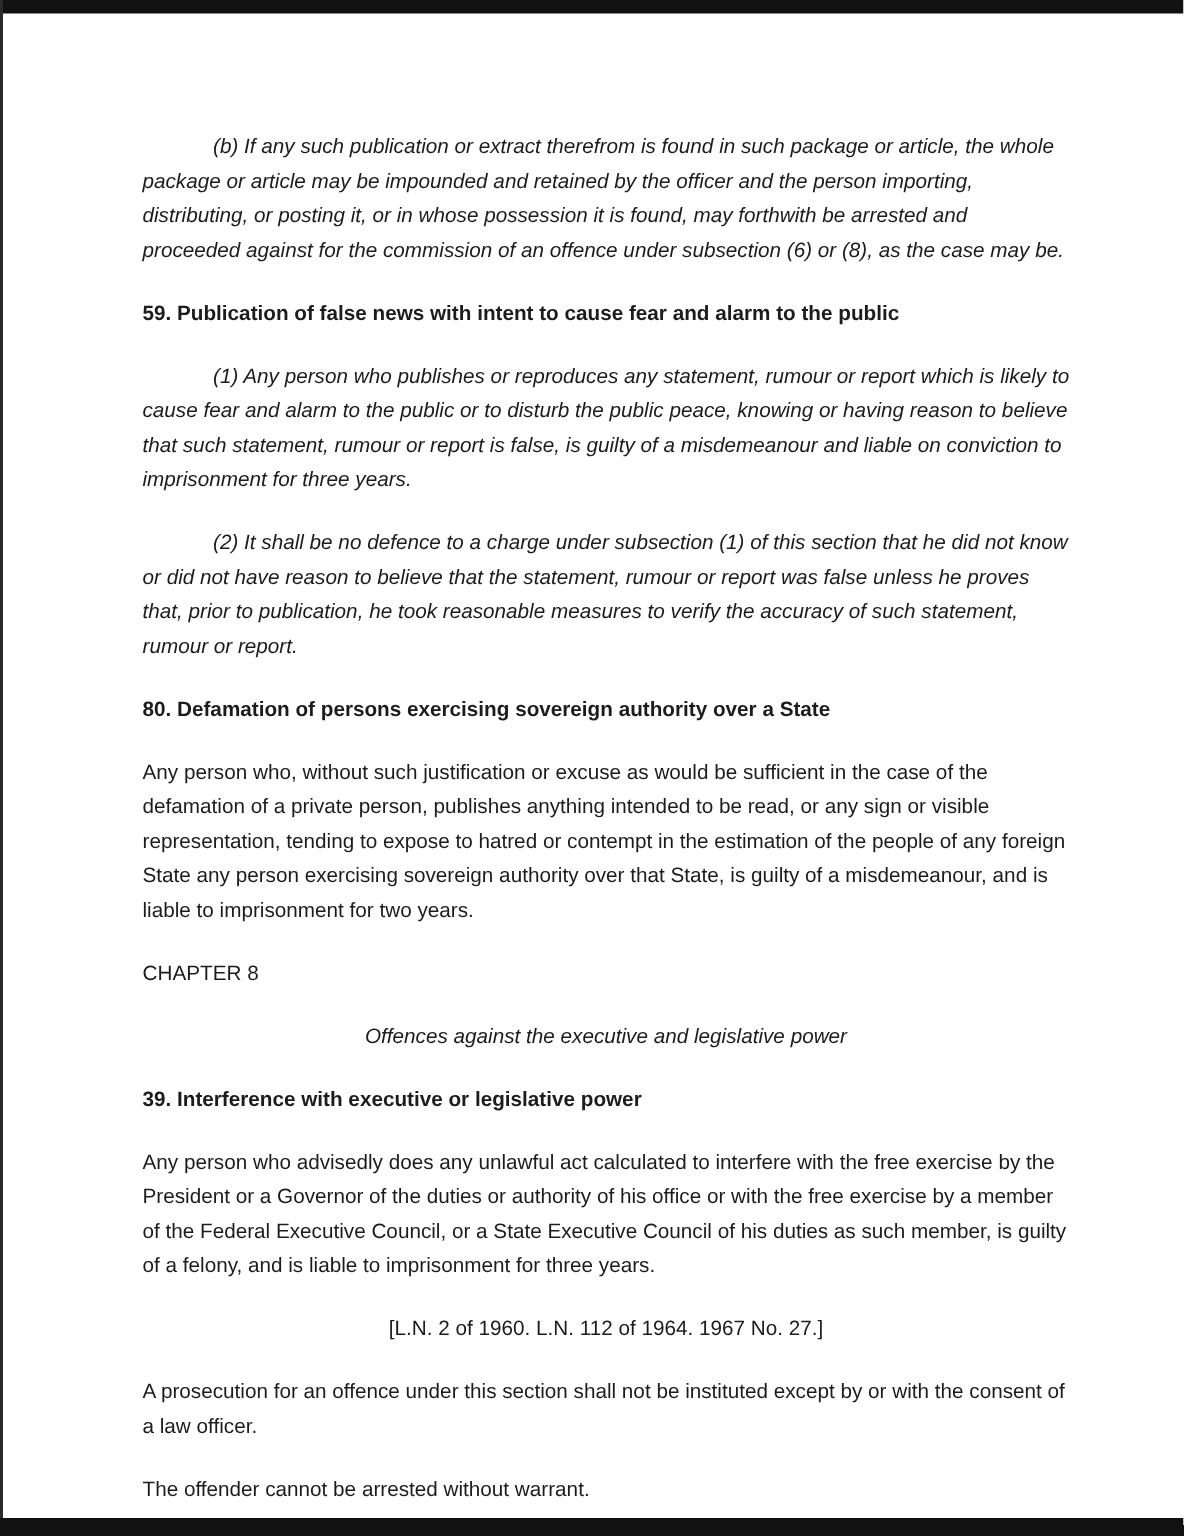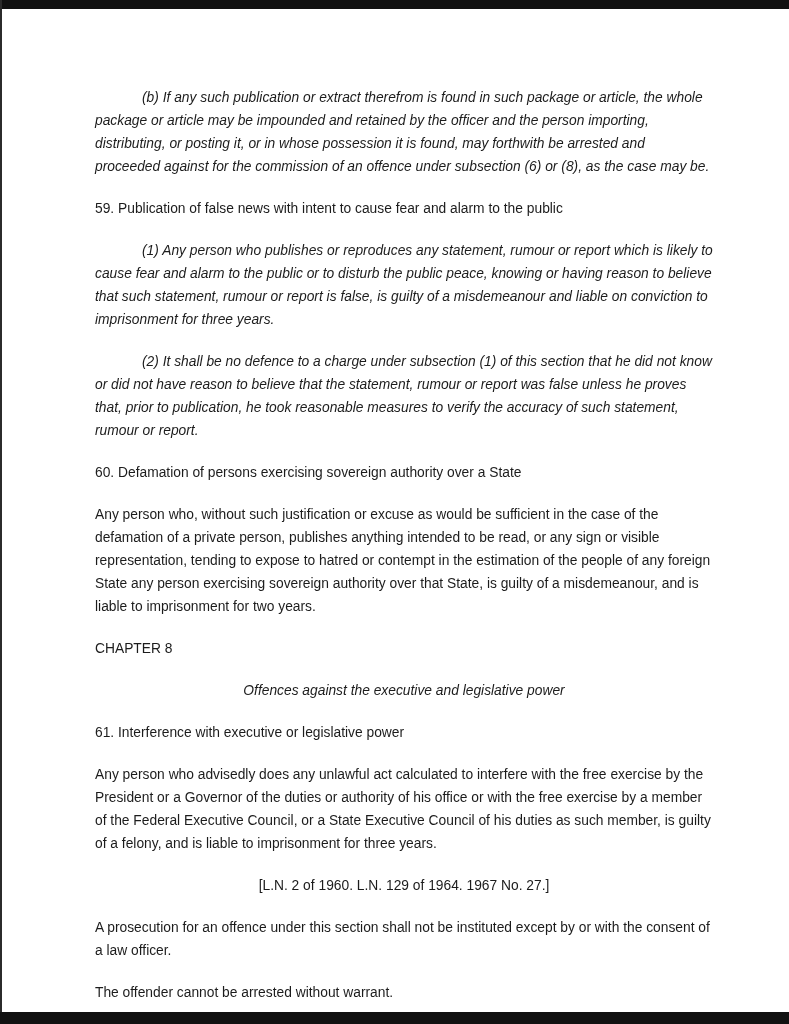--- a/index.html
+++ b/index.html
@@ -32,39 +32,39 @@
     left: 95px;
     top: 86px;
     width: 618px;
     font-size: 13.8px;
     line-height: 23px;
     text-align: left;
   }
   .block { margin: 0 0 19px 0; }
   .paragraph { font-weight: 400; }
   .paragraph.indent { text-indent: 47px; font-style: italic; }
-  .section-heading { font-weight: 400; }
+  .section-heading { font-weight: 700; }
   .chapter-heading { text-align: left; font-weight: 400; margin-top: 6px; }
   .chapter-subtitle { text-align: center; font-style: italic; margin-top: 6px; }
   .citation { text-align: center; }
 </style>
 </head>
 <body>
 
 <div class="letterbox-top"></div>
 <div class="page-edge-left"></div>
 <div class="doc-content">
     <div class="block paragraph indent">(b) If any such publication or extract therefrom is found in such package or article, the whole package or article may be impounded and retained by the officer and the person importing, distributing, or posting it, or in whose possession it is found, may forthwith be arrested and proceeded against for the commission of an offence under subsection (6) or (8), as the case may be.</div>
     <div class="block section-heading">59. Publication of false news with intent to cause fear and alarm to the public</div>
     <div class="block paragraph indent">(1) Any person who publishes or reproduces any statement, rumour or report which is likely to cause fear and alarm to the public or to disturb the public peace, knowing or having reason to believe that such statement, rumour or report is false, is guilty of a misdemeanour and liable on conviction to imprisonment for three years.</div>
     <div class="block paragraph indent">(2) It shall be no defence to a charge under subsection (1) of this section that he did not know or did not have reason to believe that the statement, rumour or report was false unless he proves that, prior to publication, he took reasonable measures to verify the accuracy of such statement, rumour or report.</div>
-    <div class="block section-heading">60. Defamation of persons exercising sovereign authority over a State</div>
+    <div class="block section-heading">80. Defamation of persons exercising sovereign authority over a State</div>
     <div class="block paragraph">Any person who, without such justification or excuse as would be sufficient in the case of the defamation of a private person, publishes anything intended to be read, or any sign or visible representation, tending to expose to hatred or contempt in the estimation of the people of any foreign State any person exercising sovereign authority over that State, is guilty of a misdemeanour, and is liable to imprisonment for two years.</div>
     <div class="block chapter-heading">CHAPTER 8</div>
     <div class="block chapter-subtitle">Offences against the executive and legislative power</div>
-    <div class="block section-heading">61. Interference with executive or legislative power</div>
+    <div class="block section-heading">39. Interference with executive or legislative power</div>
     <div class="block paragraph">Any person who advisedly does any unlawful act calculated to interfere with the free exercise by the President or a Governor of the duties or authority of his office or with the free exercise by a member of the Federal Executive Council, or a State Executive Council of his duties as such member, is guilty of a felony, and is liable to imprisonment for three years.</div>
-    <div class="block citation">[L.N. 2 of 1960. L.N. 129 of 1964. 1967 No. 27.]</div>
+    <div class="block citation">[L.N. 2 of 1960. L.N. 112 of 1964. 1967 No. 27.]</div>
     <div class="block paragraph">A prosecution for an offence under this section shall not be instituted except by or with the consent of a law officer.</div>
     <div class="block paragraph">The offender cannot be arrested without warrant.</div>
     <div class="block chapter-heading">CHAPTER 9</div>
   </div>
 <div class="letterbox-bottom"></div>
 
 </body></html>

